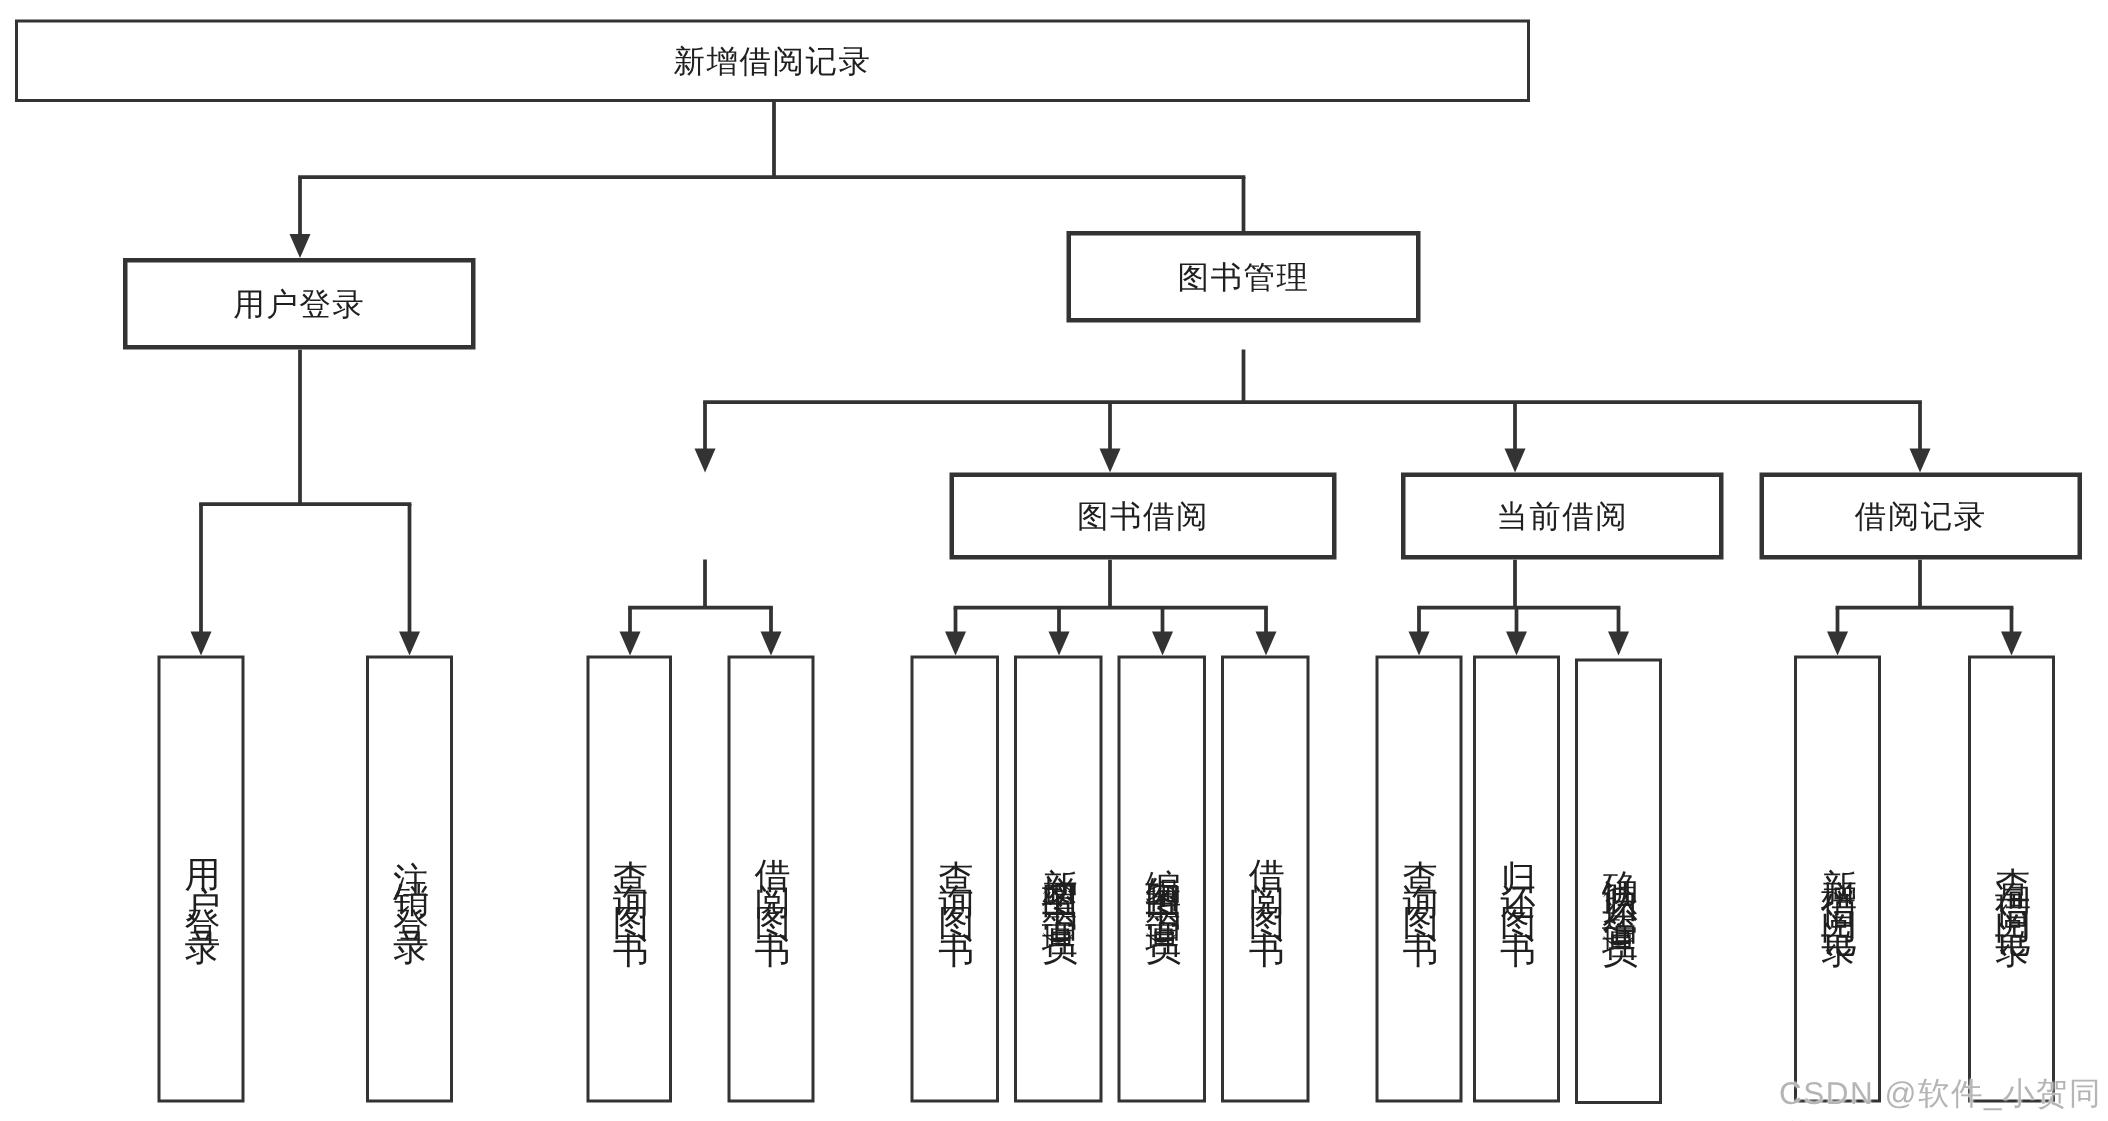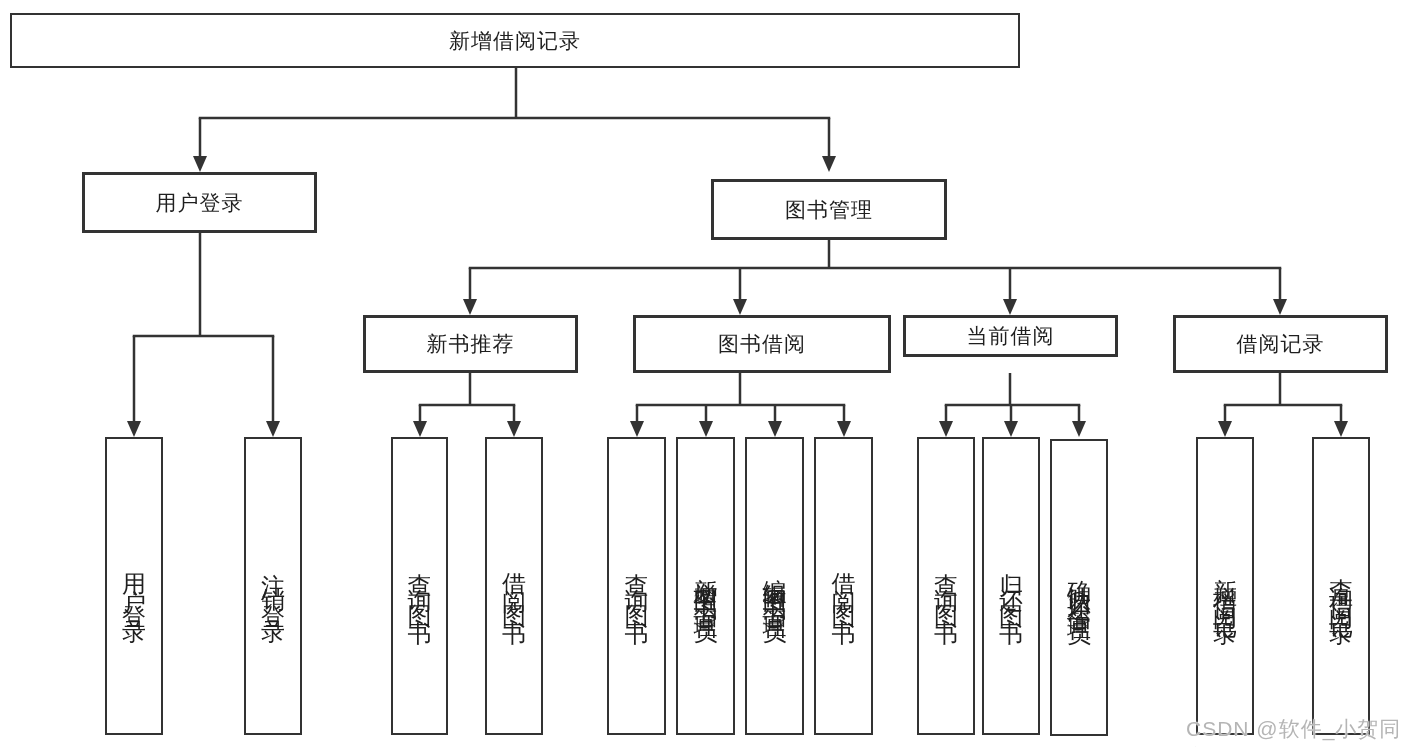--- a/index.html
+++ b/index.html
@@ -95,25 +95,24 @@
     <line class="ln" x1="1223.75" y1="405" x2="1342.25" y2="405"></line>
     <line class="ln" x1="1225" y1="405" x2="1225" y2="423"></line>
     <polygon class="ar" points="1218,421 1232,421 1225,437"></polygon>
     <line class="ln" x1="1341" y1="405" x2="1341" y2="423"></line>
     <polygon class="ar" points="1334,421 1348,421 1341,437"></polygon>
   </svg>
 
   <div class="box h root" style="left:10px;top:13px;width:1010px;height:55px">新增借阅记录</div>
 
   <div class="box h lvl2" style="left:82px;top:172px;width:235px;height:61px">用户登录</div>
-  <div class="box h lvl2" style="left:711px;top:179px;width:236px;height:61px">图书管理</div>
+  <div class="box h lvl2" style="left:711px;top:154px;width:236px;height:61px">图书管理</div>
 
-  <div class="box h lvl3" style="left:363px;top:315px;width:215px;height:58px">新书推荐</div>
   <div class="box h lvl3" style="left:633px;top:315px;width:258px;height:58px">图书借阅</div>
-  <div class="box h lvl3" style="left:903px;top:315px;width:215px;height:42px">当前借阅</div>
+  <div class="box h lvl3" style="left:934px;top:315px;width:215px;height:58px">当前借阅</div>
   <div class="box h lvl3" style="left:1173px;top:315px;width:215px;height:58px">借阅记录</div>
 
   <div class="box leaf" style="left:105px;top:437px;width:58px;height:298px">
     <span class="vtext v-wide">用户登录</span>
   </div>
   <div class="box leaf" style="left:244px;top:437px;width:58px;height:298px">
     <span class="vtext v-wide">注销登录</span>
   </div>
 
   <div class="box leaf" style="left:391px;top:437px;width:57px;height:298px">

